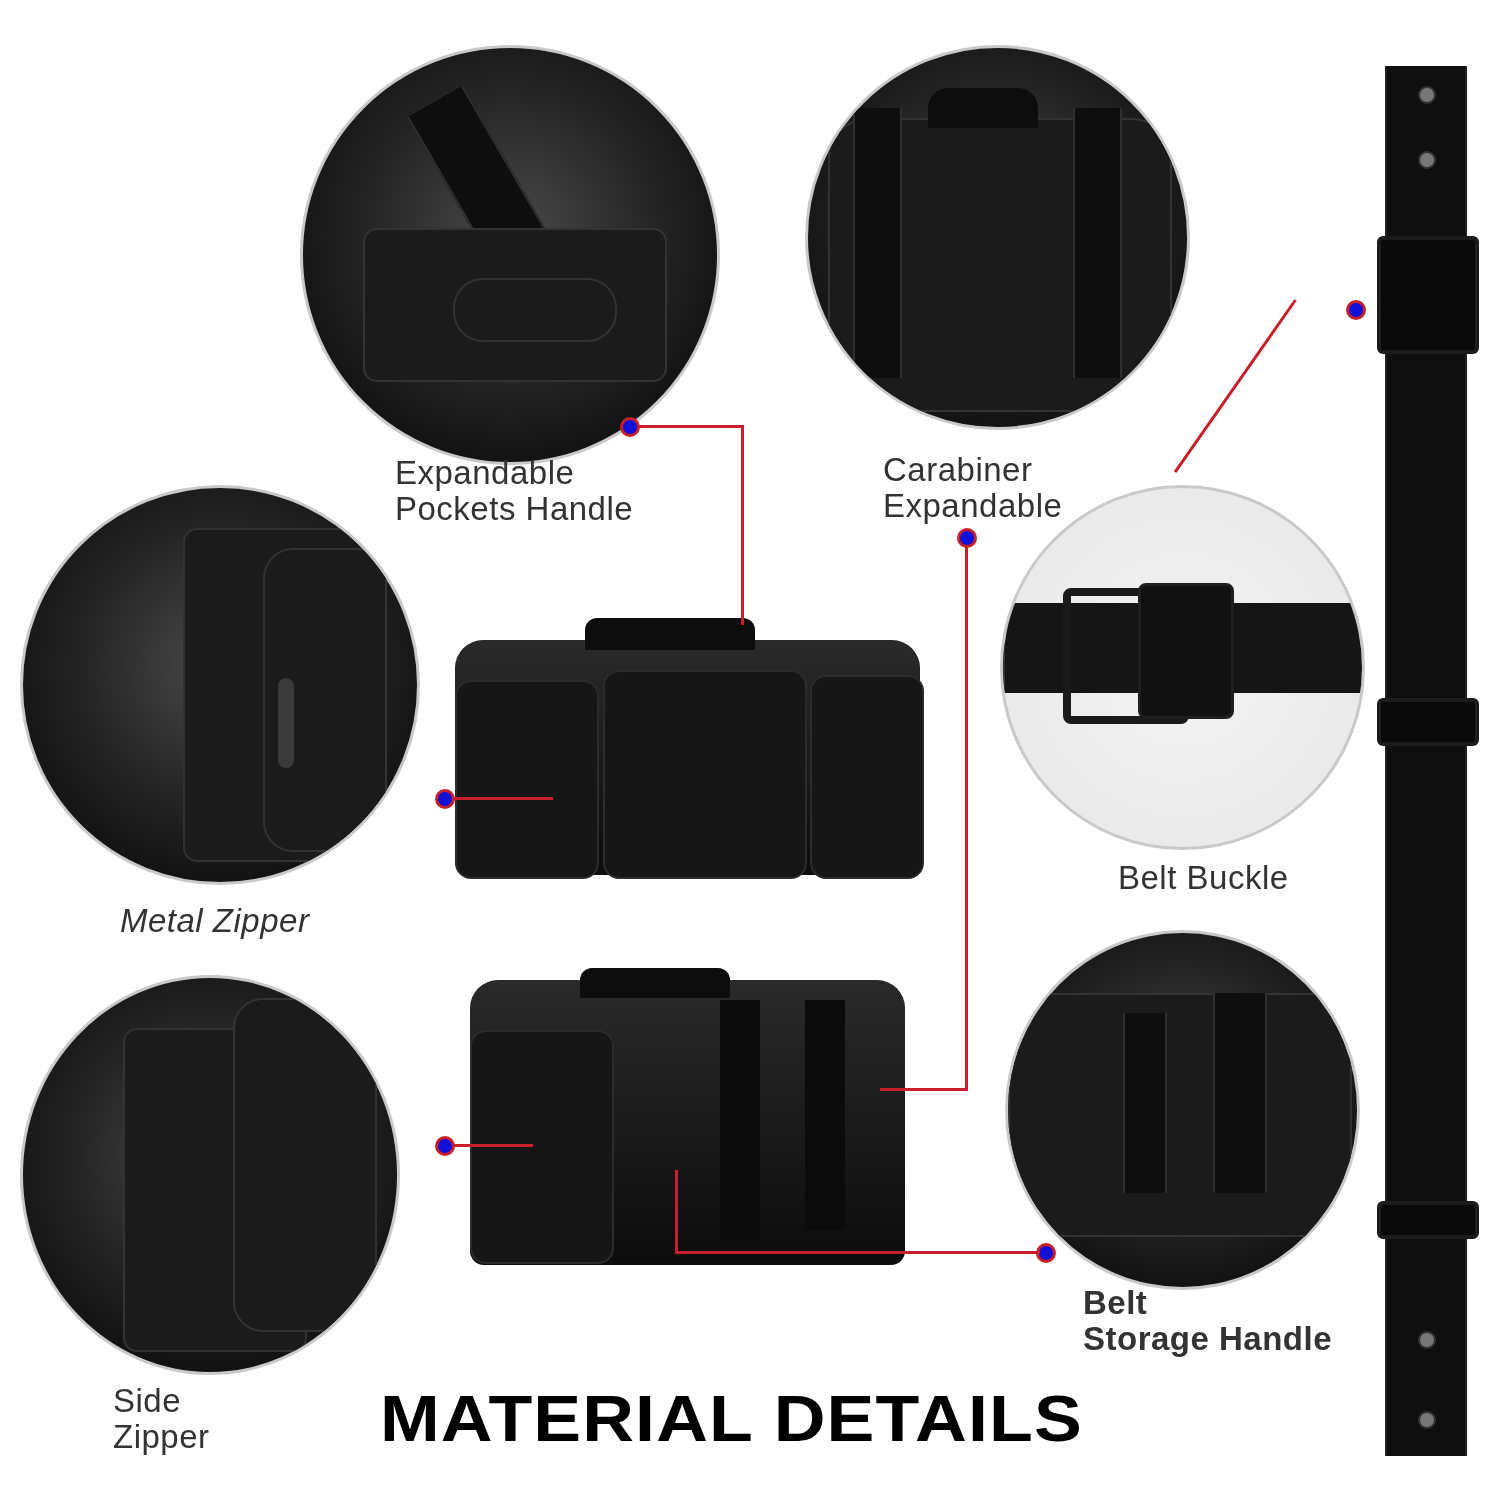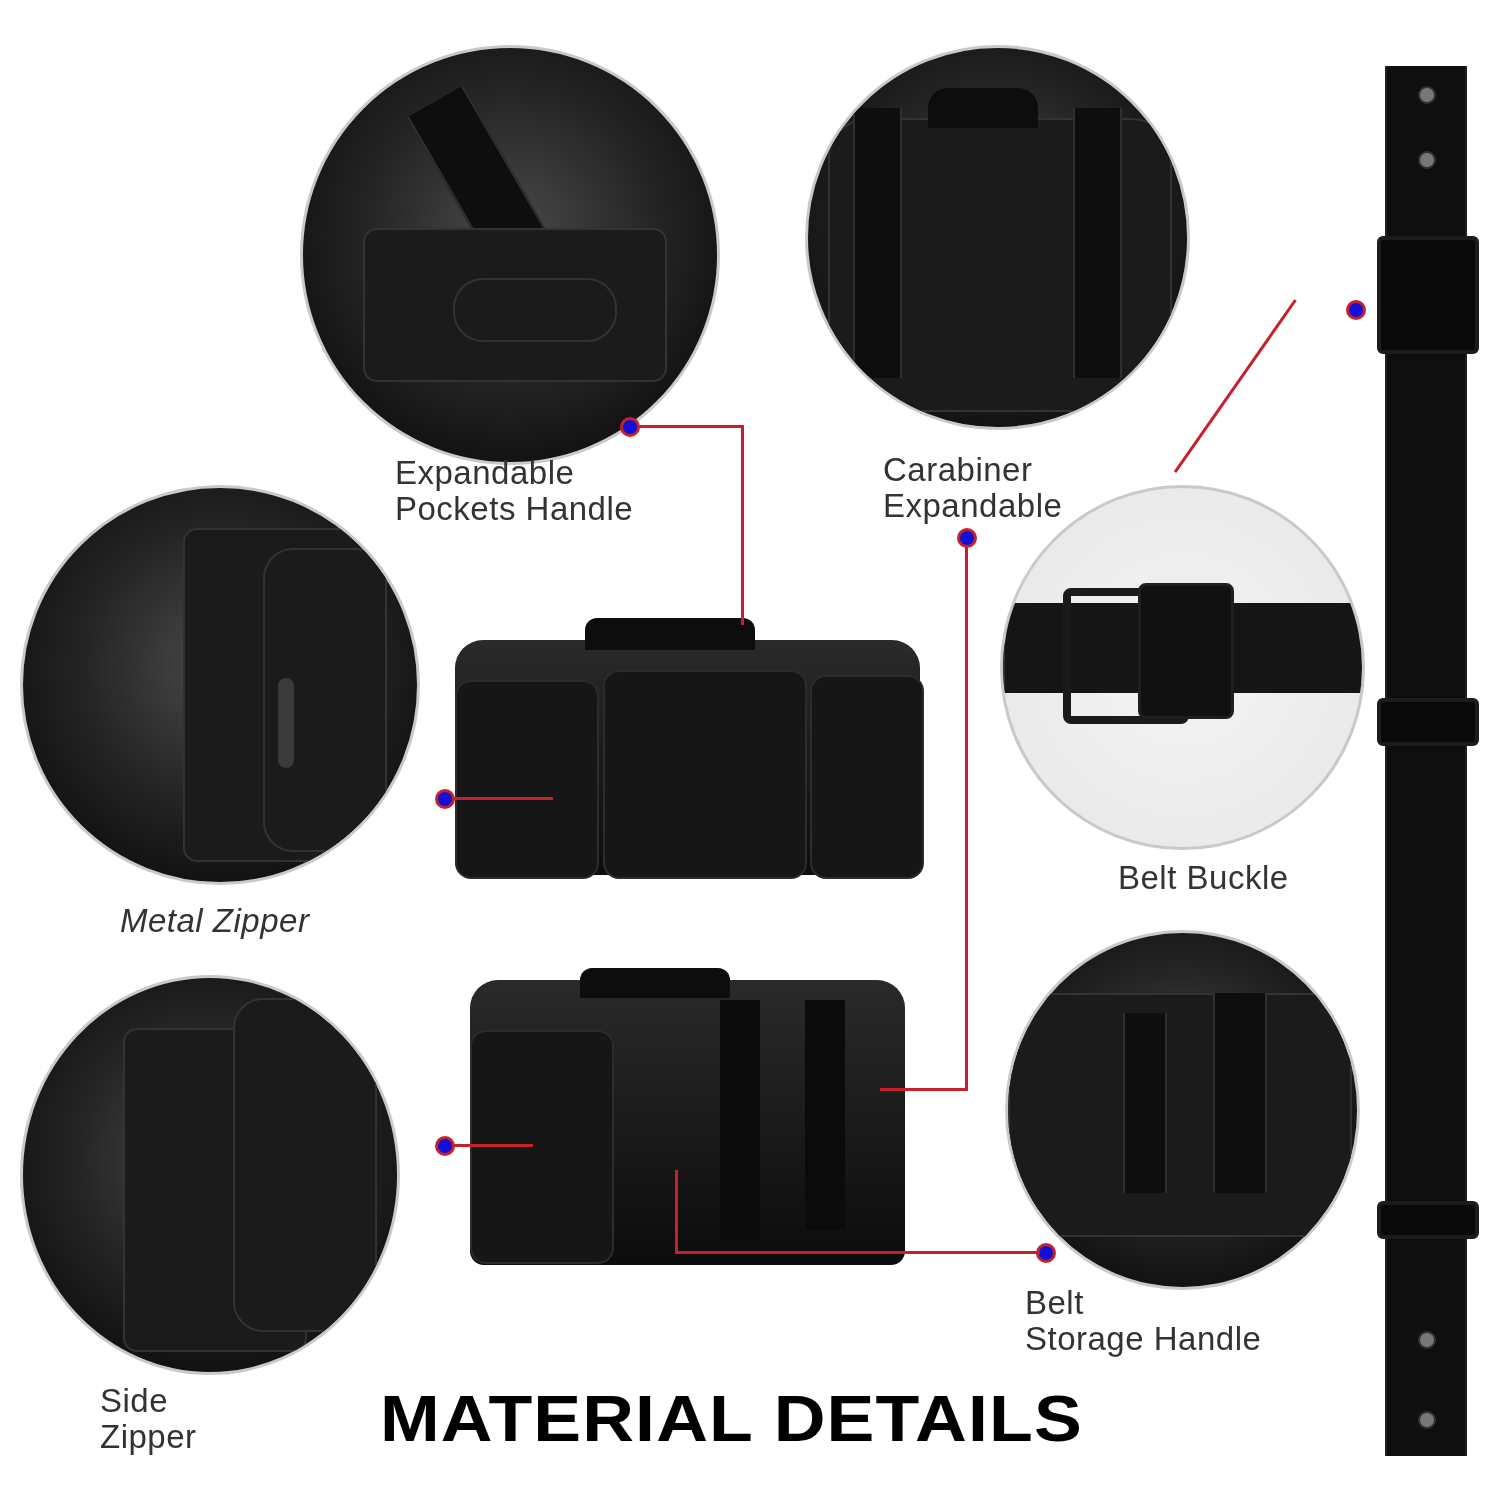--- a/index.html
+++ b/index.html
@@ -111,26 +111,26 @@
 </div>
 
 <div class="dot" style="left:1346px; top:300px;"></div>
 <div class="line" style="left:1294px; top:300px; width:3px; height:210px; transform:rotate(35deg); transform-origin:top center;"></div>
 <div class="label" style="left:1118px; top:852px;margin-top:8px;">
   <div>Belt Buckle</div>
 </div>
 
 <div class="dot" style="left:435px; top:1136px;"></div>
 <div class="line" style="left:453px; top:1144px; width:80px; height:3px;"></div>
-<div class="label" style="left:100px; top:1383px;">
+<div class="label" style="left:113px; top:1383px;">
   <div>Side</div>
   <div>Zipper</div>
 </div>
 
 <div class="dot" style="left:1036px; top:1243px;"></div>
 <div class="line" style="left:675px; top:1170px; width:3px; height:84px;"></div>
 <div class="line" style="left:675px; top:1251px; width:365px; height:3px;"></div>
-<div class="label" style="left:1025px; top:1285px;">
+<div class="label" style="left:1083px; top:1285px;font-weight:bold;">
   <div>Belt</div>
   <div>Storage Handle</div>
 </div>
 
 <div class="title">MATERIAL DETAILS</div>
 
 </body></html>

